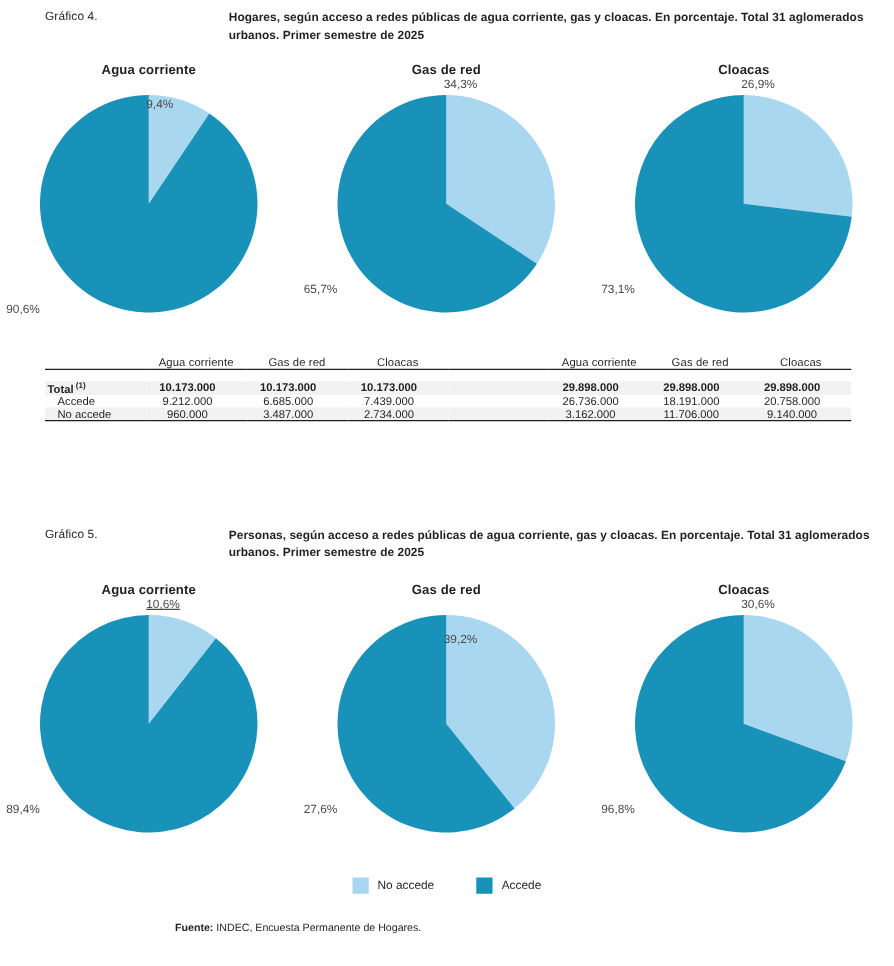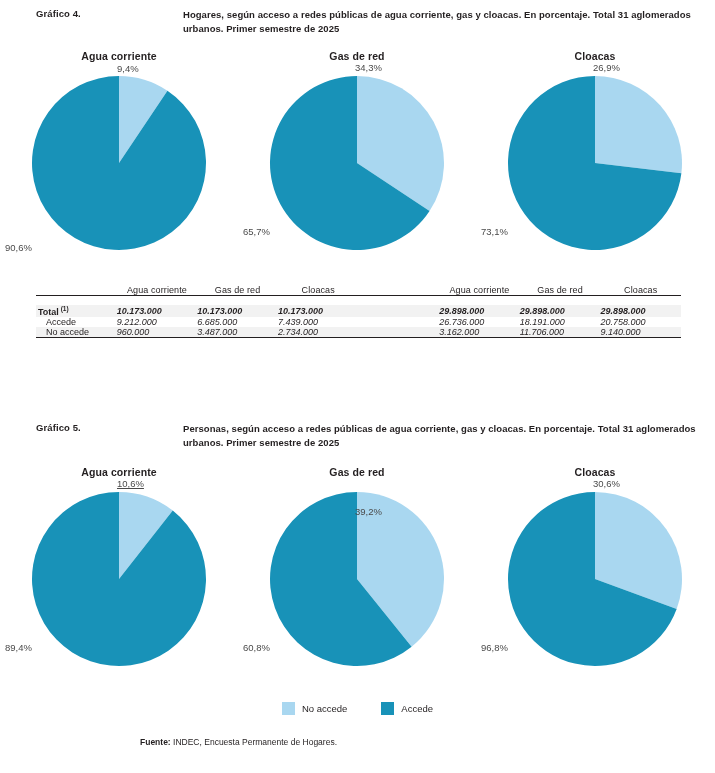--- a/index.html
+++ b/index.html
@@ -17,21 +17,21 @@
   }
 
   
   .gr-header {
     position: absolute;
     display: flex;
     align-items: flex-start;
   }
   .gr-label {
     font-size: 9.5px;
-    font-weight: 700;
+    font-weight: 400;
     color: #231f20;
     width: 108px;
     flex: 0 0 108px;
     letter-spacing: 0.1px;
   }
   .gr-title {
     font-size: 9.5px;
     font-weight: 700;
     color: #231f20;
     line-height: 14px;
@@ -121,23 +121,22 @@
   .spacer-row td { height: 9px; }
   tbody tr td {
     font-size: 9px;
     padding: 3.5px 0;
   }
   tbody tr td.lbl {
     text-align: left;
     padding-left: 2px;
   }
   tbody tr td.num {
-    text-align: left;
+    text-align: center;
     padding-right: 14px;
-    font-style: italic;
   }
   tr.shaded td { background: #f2f2f2; }
   tr.bold td { font-weight: 700; }
   td.lbl.indent { padding-left: 10px; }
   .rule-bottom td { border-bottom: 1.6px solid #231f20; padding: 0; height: 0; }
   sup.fn { font-size: 6.5px; vertical-align: super; }
 
   
   .legend {
     position: absolute;
@@ -184,21 +183,21 @@
 </div>
 
 <div class="chart-row" id="row-g4" style="top:50px;">
     <div class="chart-cell">
       <div class="chart-title">Agua corriente</div>
       <div class="pie-wrap">
         <svg width="178" height="178" class="pie-svg">
           <path d="M 89 89 L 89.00 2.00 A 87 87 0 0 1 137.45 16.74 Z" fill="#a9d7f0"></path>
           <path d="M 89 89 L 137.45 16.74 A 87 87 0 1 1 89.00 2.00 Z" fill="#1892b8"></path>
         </svg>
-        <div class="pct-top" style="left: 117px; top: 1px;">9,4%</div>
+        <div class="pct-top" style="left: 117px; top: 16px;">9,4%</div>
         <div class="pct-bottom" style="left: 5px; top: 180px;">90,6%</div>
       </div>
     </div>
     <div class="chart-cell">
       <div class="chart-title">Gas de red</div>
       <div class="pie-wrap">
         <svg width="178" height="178" class="pie-svg">
           <path d="M 89 89 L 89.00 2.00 A 87 87 0 0 1 161.56 136.99 Z" fill="#a9d7f0"></path>
           <path d="M 89 89 L 161.56 136.99 A 87 87 0 1 1 89.00 2.00 Z" fill="#1892b8"></path>
         </svg>
@@ -292,21 +291,21 @@
       </div>
     </div>
     <div class="chart-cell">
       <div class="chart-title">Gas de red</div>
       <div class="pie-wrap">
         <svg width="178" height="178" class="pie-svg">
           <path d="M 89 89 L 89.00 2.00 A 87 87 0 0 1 143.61 156.73 Z" fill="#a9d7f0"></path>
           <path d="M 89 89 L 143.61 156.73 A 87 87 0 1 1 89.00 2.00 Z" fill="#1892b8"></path>
         </svg>
         <div class="pct-top" style="left: 117px; top: 0px; margin-top: 28px;">39,2%</div>
-        <div class="pct-bottom" style="left: 5px; top: 164px;">60,8%</div>
+        <div class="pct-bottom" style="left: 5px; top: 164px;">27,6%</div>
       </div>
     </div>
     <div class="chart-cell">
       <div class="chart-title">Cloacas</div>
       <div class="pie-wrap">
         <svg width="178" height="178" class="pie-svg">
           <path d="M 89 89 L 89.00 2.00 A 87 87 0 0 1 170.67 118.98 Z" fill="#a9d7f0"></path>
           <path d="M 89 89 L 170.67 118.98 A 87 87 0 1 1 89.00 2.00 Z" fill="#1892b8"></path>
         </svg>
         <div class="pct-top" style="left: 117px; top: 0px;">30,6%</div>

